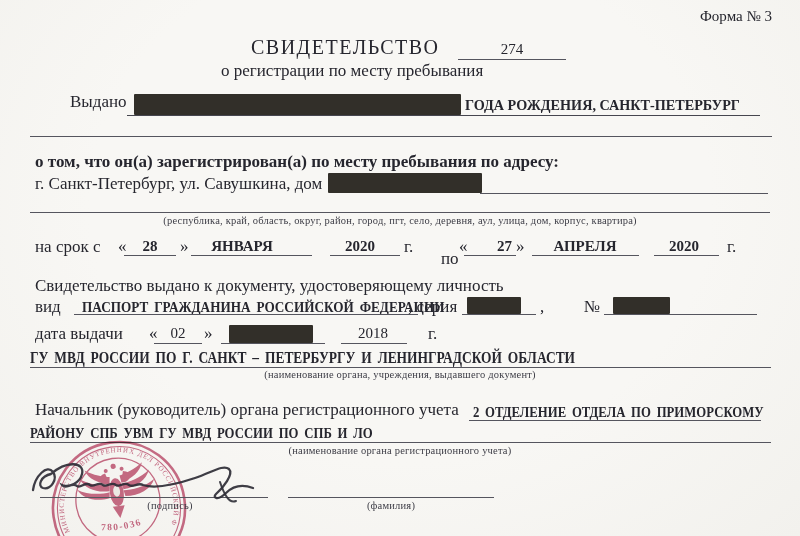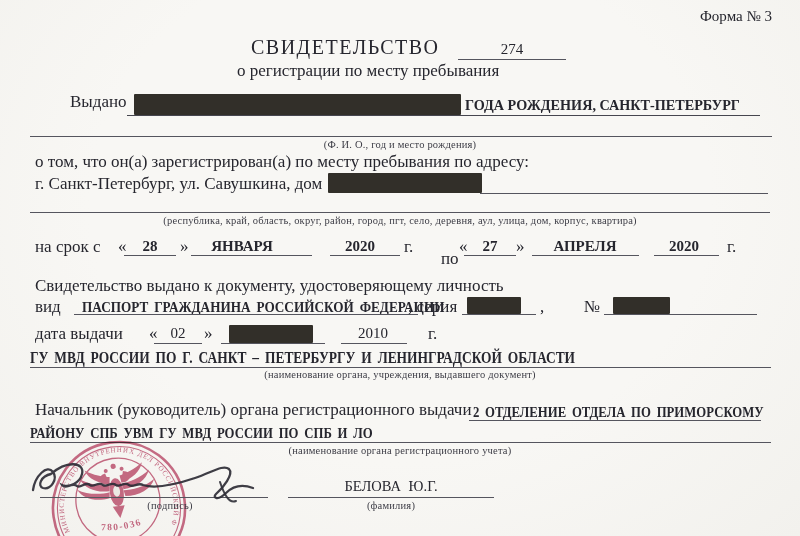--- a/index.html
+++ b/index.html
@@ -25,49 +25,48 @@
 </head>
 <body>
 
 <div class="page">
 
   <div class="abs t" style="top:8px;right:28px;font-size:15px;">Форма № 3</div>
 
   <div class="abs t b" style="left:251px;top:36px;font-size:20px;font-weight:400;letter-spacing:1.5px;">СВИДЕТЕЛЬСТВО</div>
   <div class="abs c" style="left:460px;top:41px;width:104px;font-size:15px;">274</div>
   <div class="rule" style="left:458px;top:59px;width:108px;"></div>
-  <div class="abs t" style="left:221px;top:61px;margin-left:16px;">о регистрации по месту пребывания</div>
+  <div class="abs t" style="left:221px;top:61px;">о регистрации по месту пребывания</div>
 
   <div class="abs t" style="left:70px;top:92px;">Выдано</div>
   <div class="box" style="left:134px;top:94px;width:327px;height:21px;"></div>
   <div class="abs b" style="left:465px;top:97px;font-size:14.2px;">ГОДА РОЖДЕНИЯ, САНКТ-ПЕТЕРБУРГ</div>
   <div class="rule" style="left:127px;top:115px;width:633px;border-color:#46464f;"></div>
   <div class="rule" style="left:30px;top:136px;width:742px;"></div>
-  <div class="abs cap c" style="left:230px;top:139px;width:340px;">(Ф. И. О., год и место рождения)</div>
 
-  <div class="abs t" style="left:35px;top:152px;">о том, что он(а) зарегистрирован(а) по месту пребывания по адресу:</div>
+  <div class="abs t" style="left:35px;top:152px;font-weight:bold;">о том, что он(а) зарегистрирован(а) по месту пребывания по адресу:</div>
   <div class="abs t" style="left:35px;top:174px;">г. Санкт-Петербург, ул. Савушкина, дом</div>
   <div class="box" style="left:328px;top:173px;width:154px;height:20px;"></div>
   <div class="rule" style="left:480px;top:193px;width:288px;"></div>
   <div class="rule" style="left:30px;top:212px;width:740px;"></div>
   <div class="abs cap c" style="left:80px;top:215px;width:640px;">(республика, край, область, округ, район, город, пгт, село, деревня, аул, улица, дом, корпус, квартира)</div>
 
   <div class="abs t" style="left:35px;top:237px;">на срок с</div>
   <div class="abs t" style="left:118px;top:237px;">«</div>
   <div class="abs val c" style="left:128px;top:238px;width:44px;">28</div>
   <div class="rule" style="left:124px;top:255px;width:52px;"></div>
   <div class="abs t" style="left:180px;top:237px;">»</div>
   <div class="abs val c" style="left:194px;top:238px;width:96px;">ЯНВАРЯ</div>
   <div class="rule" style="left:191px;top:255px;width:121px;"></div>
   <div class="abs val c" style="left:336px;top:238px;width:48px;">2020</div>
   <div class="rule" style="left:330px;top:255px;width:70px;"></div>
   <div class="abs t" style="left:404px;top:237px;">г.</div>
   <div class="abs t" style="left:441px;top:237px;margin-top:12px;">по</div>
   <div class="abs t" style="left:459px;top:237px;">«</div>
-  <div class="abs val c" style="left:468px;top:238px;width:44px;">27</div>
+  <div class="abs val c" style="left:468px;top:238px;width:44px;text-align:right;">27</div>
   <div class="rule" style="left:464px;top:255px;width:52px;"></div>
   <div class="abs t" style="left:516px;top:237px;">»</div>
   <div class="abs val c" style="left:535px;top:238px;width:100px;">АПРЕЛЯ</div>
   <div class="rule" style="left:532px;top:255px;width:107px;"></div>
   <div class="abs val c" style="left:660px;top:238px;width:48px;">2020</div>
   <div class="rule" style="left:654px;top:255px;width:65px;"></div>
   <div class="abs t" style="left:727px;top:237px;">г.</div>
 
   <div class="abs t" style="left:35px;top:276px;">Свидетельство выдано к документу, удостоверяющему личность</div>
 
@@ -82,29 +81,29 @@
   <div class="box" style="left:613px;top:297px;width:57px;height:17px;"></div>
   <div class="rule" style="left:604px;top:314px;width:153px;"></div>
 
   <div class="abs t" style="left:35px;top:324px;">дата выдачи</div>
   <div class="abs t" style="left:149px;top:324px;">«</div>
   <div class="abs val c" style="left:158px;top:325px;width:40px;font-weight:400;">02</div>
   <div class="rule" style="left:154px;top:343px;width:48px;"></div>
   <div class="abs t" style="left:204px;top:324px;">»</div>
   <div class="box" style="left:229px;top:325px;width:84px;height:18px;"></div>
   <div class="rule" style="left:221px;top:343px;width:104px;"></div>
-  <div class="abs c" style="left:345px;top:325px;width:56px;font-size:15px;">2010</div>
+  <div class="abs c" style="left:345px;top:325px;width:56px;font-size:15px;">2018</div>
   <div class="rule" style="left:341px;top:343px;width:66px;"></div>
   <div class="abs t" style="left:428px;top:324px;">г.</div>
 
   <div class="abs" style="left:30px;top:349px;font-size:16px;"><span class="cond" style="transform:scaleX(.84);">ГУ МВД РОССИИ ПО Г. САНКТ – ПЕТЕРБУРГУ И ЛЕНИНГРАДСКОЙ ОБЛАСТИ</span></div>
   <div class="rule" style="left:30px;top:367px;width:741px;"></div>
   <div class="abs cap c" style="left:150px;top:369px;width:500px;">(наименование органа, учреждения, выдавшего документ)</div>
 
-  <div class="abs t" style="left:35px;top:400px;">Начальник (руководитель) органа регистрационного выдачи</div>
+  <div class="abs t" style="left:35px;top:400px;">Начальник (руководитель) органа регистрационного учета</div>
   <div class="abs" style="left:473px;top:404px;font-size:15px;"><span class="cond">2 ОТДЕЛЕНИЕ ОТДЕЛА ПО ПРИМОРСКОМУ</span></div>
   <div class="rule" style="left:469px;top:420px;width:292px;"></div>
   <div class="abs" style="left:30px;top:425px;font-size:15px;text-align:center;"><span class="cond">РАЙОНУ СПБ УВМ ГУ МВД РОССИИ ПО СПБ И ЛО</span></div>
   <div class="rule" style="left:30px;top:442px;width:741px;"></div>
   <div class="abs cap c" style="left:150px;top:445px;width:500px;">(наименование органа регистрационного учета)</div>
 
   <svg class="stamp" style="left:40px;top:436px;" width="160" height="160" viewBox="0 0 160 160">
     <g transform="rotate(-8 79 72)" fill="none" stroke="#c25474" color="#c25474">
       <circle cx="79" cy="72" r="66" stroke-width="2.6"></circle>
       <circle cx="79" cy="72" r="61.5" stroke-width="1.1"></circle>
@@ -136,17 +135,16 @@
     </g>
   </svg>
 
   <svg class="sig" style="left:25px;top:452px;" width="260" height="60" viewBox="0 0 260 60">
     <path d="M8,38 C10,24 22,12 28,20 C33,27 26,38 18,36 C12,34 16,24 26,22 C42,8 60,10 57,22 C55,31 44,36 37,33 C40,38 47,30 52,34 C56,37 60,29 65,33 C69,36 73,29 78,33 C82,36 86,29 91,33 C95,36 99,29 104,33 C108,36 113,30 118,33 C130,37 152,32 170,26 C186,21 198,12 204,17 C209,22 198,36 191,42 C187,46 193,49 201,41 C210,32 220,33 228,36" fill="none" stroke="#2e2d36" stroke-width="2.3" stroke-linecap="round" opacity=".92"></path>
     <path d="M195,30 C199,42 204,52 211,49" fill="none" stroke="#2e2d36" stroke-width="2" stroke-linecap="round" opacity=".9"></path>
   </svg>
   <div class="rule" style="left:40px;top:497px;width:228px;z-index:5;"></div>
   <div class="abs cap c" style="left:125px;top:500px;width:90px;z-index:7;">(подпись)</div>
 
-  <div class="abs c" style="left:288px;top:478px;width:206px;font-size:14.5px;word-spacing:4px;">БЕЛОВА Ю.Г.</div>
   <div class="rule" style="left:288px;top:497px;width:206px;"></div>
   <div class="abs cap c" style="left:336px;top:500px;width:110px;">(фамилия)</div>
 
 </div>
 
 </body></html>

